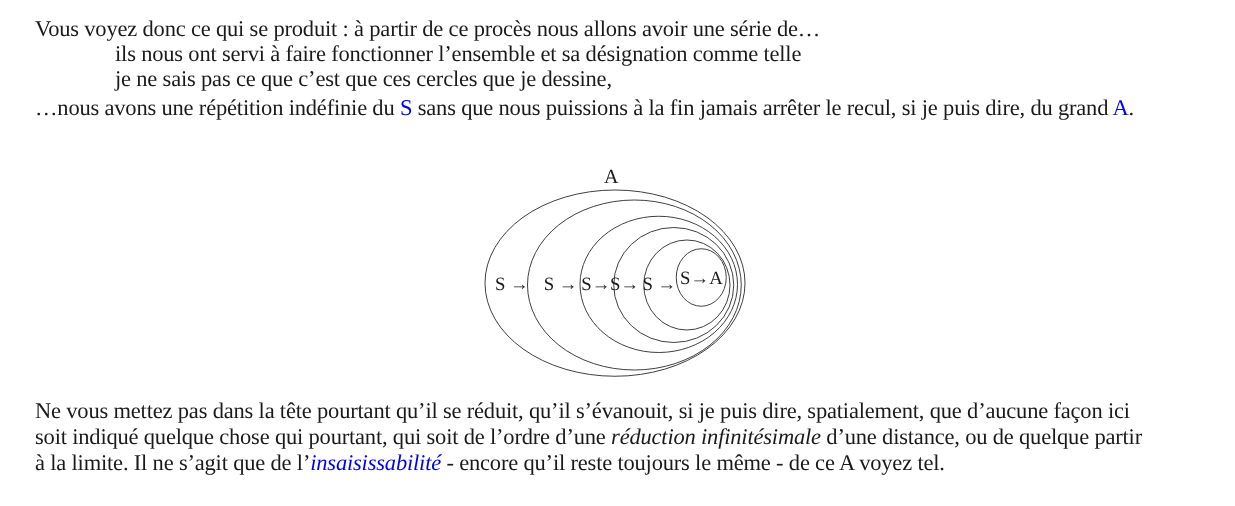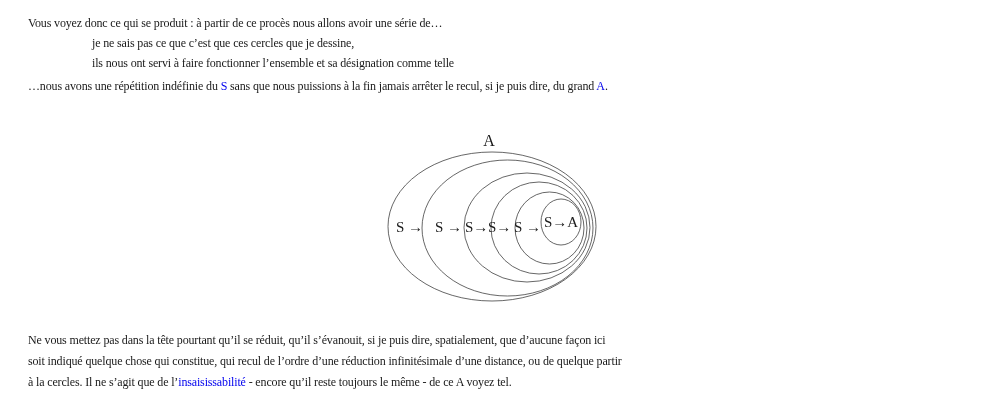--- a/index.html
+++ b/index.html
@@ -8,30 +8,30 @@
     height: 405px;
     position: relative;
     background: #ffffff;
     overflow: hidden;
     font-family: "Liberation Serif", "DejaVu Serif", serif;
     color: #1a1a1a;
   }
   .para {
     position: absolute;
     left: 28px;
-    font-size: 12px;
+    font-size: 18px;
     letter-spacing: -0.15px;
   }
   .para-top { top: 13px; line-height: 20px; }
-  .para-bottom { top: 330px; line-height: 21px; }
+  .para-bottom { top: 318px; line-height: 21px; }
   .line { white-space: nowrap; }
   .indent { padding-left: 64px; }
   .gap-before { margin-top: 3px; }
   .blue { color: #0000ee; }
-  .it { }
+  .it { font-style: italic; }
   .diagram-wrap {
     position: absolute;
     left: 375px;
     top: 125px;
     width: 250px;
     height: 190px;
   }
   .diagram-wrap svg { display: block; }
   .diagram-wrap ellipse {
     fill: none;
@@ -45,22 +45,22 @@
   }
   .dia-a-top { font-size: 16px; }
 </style>
 </head>
 <body>
 
 <div>
 
   <div class="para para-top">
     <div class="line">Vous voyez donc ce qui se produit : à partir de ce procès nous allons avoir une série de…</div>
+    <div class="line indent">ils nous ont servi à faire fonctionner l’ensemble et sa désignation comme telle</div>
     <div class="line indent">je ne sais pas ce que c’est que ces cercles que je dessine,</div>
-    <div class="line indent">ils nous ont servi à faire fonctionner l’ensemble et sa désignation comme telle</div>
     <div class="line gap-before">
       <span>…nous avons une répétition indéfinie du </span><span class="blue">S</span><span> sans que nous puissions à la fin jamais arrêter le recul, si je puis dire, du grand </span><span class="blue">A</span><span>.</span>
     </div>
   </div>
 
   <div class="diagram-wrap">
     <svg width="250" height="190" viewBox="375 125 250 190" xmlns="http://www.w3.org/2000/svg">
       <text class="dia-text dia-a-top" x="489" y="146" text-anchor="middle">A</text>
 
       <ellipse cx="492" cy="226.5" rx="104" ry="74.5"></ellipse>
@@ -75,20 +75,20 @@
       <text class="dia-text" x="465" y="232">S→</text>
       <text class="dia-text" x="488" y="232">S→</text>
       <text class="dia-text" x="514" y="232">S →</text>
       <text class="dia-text" x="544" y="227">S→A</text>
     </svg>
   </div>
 
   <div class="para para-bottom">
     <div class="line">Ne vous mettez pas dans la tête pourtant qu’il se réduit, qu’il s’évanouit, si je puis dire, spatialement, que d’aucune façon ici</div>
     <div class="line">
-      <span>soit indiqué quelque chose qui constitue, qui recul de l’ordre d’une </span><span class="it">réduction infinitésimale</span><span> d’une distance, ou de quelque partir</span>
+      <span>soit indiqué quelque chose qui pourtant, qui soit de l’ordre d’une </span><span class="it">réduction infinitésimale</span><span> d’une distance, ou de quelque partir</span>
     </div>
     <div class="line">
-      <span>à la cercles. Il ne s’agit que de l’</span><span class="it blue">insaisissabilité</span><span> - encore qu’il reste toujours le même - de ce A voyez tel.</span>
+      <span>à la limite. Il ne s’agit que de l’</span><span class="it blue">insaisissabilité</span><span> - encore qu’il reste toujours le même - de ce A voyez tel.</span>
     </div>
   </div>
 
 </div>
 
 </body></html>

